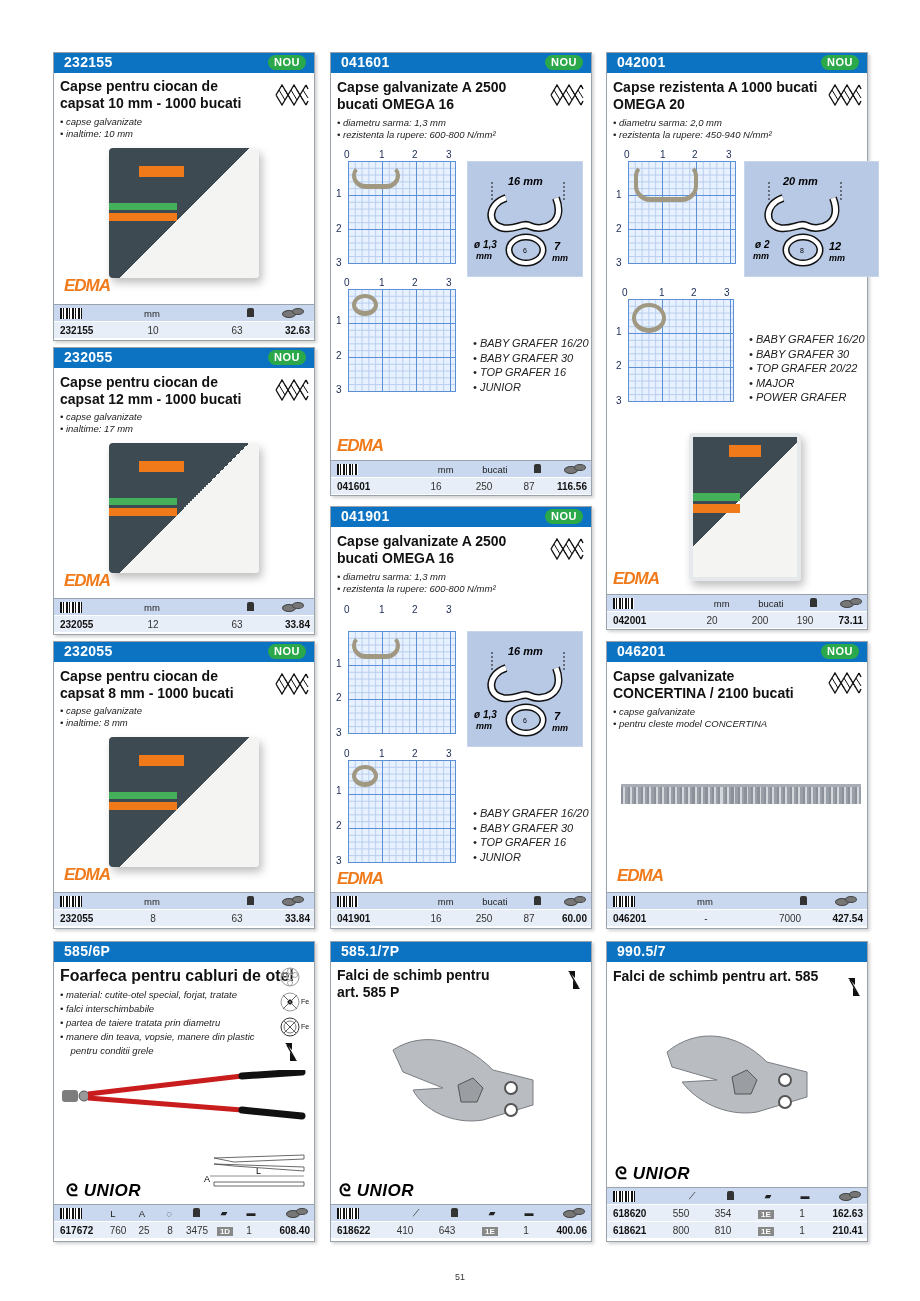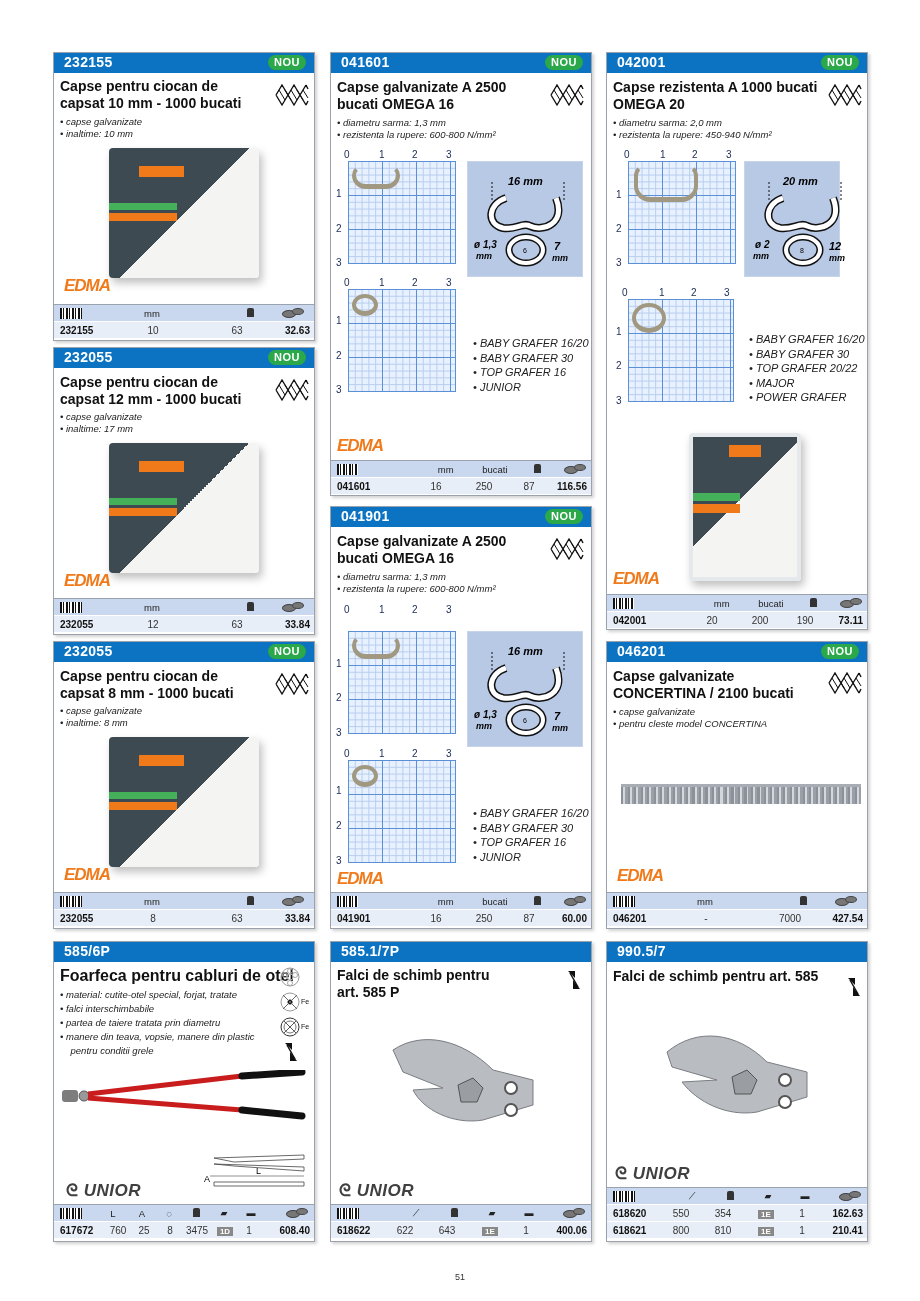--- a/index.html
+++ b/index.html
@@ -9,21 +9,21 @@
 .nou{position:absolute;right:8px;top:2px;background:#2aa84a;color:#fff;font-size:11px;font-weight:bold;border-radius:8px;padding:1px 6px;line-height:13px;letter-spacing:.5px}
 .title{position:absolute;left:6px;font-weight:bold;font-size:14px;line-height:17px;color:#111}
 .bul{position:absolute;left:6px;font-style:italic;font-size:9.5px;line-height:12px;color:#222}
 .fence{position:absolute;width:36px;height:28px}
 .grid{position:absolute;background-color:#e8f1ff;background-image:linear-gradient(#5b8fd6 1px,transparent 1px),linear-gradient(90deg,#5b8fd6 1px,transparent 1px),linear-gradient(#b7cdee 1px,transparent 1px),linear-gradient(90deg,#b7cdee 1px,transparent 1px);background-size:34px 34px,34px 34px,6.8px 6.8px,6.8px 6.8px;border-bottom:1px solid #5b8fd6;border-right:1px solid #5b8fd6}
 .ax{position:absolute;font-size:10px;color:#1a2a55}
 .diag{position:absolute;background:#b8c9e6;border:1px solid #c8d4ea}
 .models{position:absolute;font-style:italic;font-size:11px;line-height:14.5px;color:#222}
 .edma{position:absolute;font-weight:bold;font-style:italic;font-size:17px;color:#f07a1a;letter-spacing:-1px}
 .edma small{display:block;font-size:4px;color:#555;letter-spacing:.5px;font-style:normal;margin-top:-2px}
-.unior{position:absolute;font-weight:bold;font-style:italic;font-size:17px;color:#404040;letter-spacing:.5px}
+.unior{position:absolute;font-weight:bold;font-style:italic;font-size:17px;color:#000000;letter-spacing:.5px}
 .tbl{position:absolute;left:0;right:0}
 .th{height:17px;background:#c9d8ee;display:flex;align-items:center;font-size:9.5px;color:#222;border-top:1px solid #9aa3ad}
 .tr{height:17px;background:#e8eef7;display:flex;align-items:center;font-size:10px;color:#333;border-top:1px solid #fff}
 .c{text-align:center}
 .code{font-weight:bold;color:#111;padding-left:6px}
 .price{font-weight:bold;color:#111;text-align:right;padding-right:4px}
 .barcode{display:inline-block;width:22px;height:11px;background:repeating-linear-gradient(90deg,#111 0 2px,#fff 2px 3px,#111 3px 4px,#fff 4px 6px);margin-left:6px}
 .coins{display:inline-block;width:22px;height:10px;position:relative}
 .coins:before,.coins:after{content:"";position:absolute;border-radius:50%;background:#777;border:1px solid #444}
 .coins:before{width:12px;height:6px;left:0;top:3px}
@@ -325,21 +325,21 @@
   <div class="ax" style="left:17px;top:96px">0</div>
   <div class="ax" style="left:53px;top:96px">1</div>
   <div class="ax" style="left:85px;top:96px">2</div>
   <div class="ax" style="left:119px;top:96px">3</div>
   <div class="ax" style="left:9px;top:136px">1</div>
   <div class="ax" style="left:9px;top:170px">2</div>
   <div class="ax" style="left:9px;top:204px">3</div>
   <div class="grid" style="left:21px;top:108px;width:108px;height:103px">
       <div class="staple" style="left:6px;top:3px;width:64px;height:38px;border-top-color:transparent"></div>
     </div>
-  <div class="diag" style="left:137px;top:108px;width:96px;height:116px">
+  <div class="diag" style="left:137px;top:108px;width:135px;height:116px">
     <svg width="116" height="116" viewBox="0 0 116 116">
       <path d="M38 36 C20 42 18 62 35 66 C48 68 55 60 62 64 C75 70 98 62 88 36" stroke="#111" stroke-width="8" fill="none"></path>
       <path d="M38 36 C20 42 18 62 35 66 C48 68 55 60 62 64 C75 70 98 62 88 36" stroke="#fff" stroke-width="5" fill="none"></path>
       <ellipse cx="58" cy="88" rx="17" ry="13" stroke="#111" stroke-width="7" fill="none"></ellipse>
       <ellipse cx="58" cy="88" rx="17" ry="13" stroke="#fff" stroke-width="4" fill="none"></ellipse>
       <line x1="24" y1="20" x2="24" y2="40" stroke="#111" stroke-dasharray="2,2"></line>
       <line x1="96" y1="20" x2="96" y2="40" stroke="#111" stroke-dasharray="2,2"></line>
       <text x="38" y="23" font-size="11" font-style="italic" font-weight="bold" font-family="Liberation Sans, sans-serif">20 mm</text>
       <text x="10" y="86" font-size="10" font-style="italic" font-weight="bold" font-family="Liberation Sans, sans-serif">ø 2</text>
       <text x="8" y="97" font-size="9" font-style="italic" font-weight="bold" font-family="Liberation Sans, sans-serif">mm</text>
@@ -518,21 +518,21 @@
     <div class="th">
         <span class="barcode"></span>
         <span class="c" style="width:80px;padding-left:34px">⟋</span>
         <span class="c" style="width:30px"><span class="weight"></span></span>
         <span class="c" style="width:46px;font-size:9px">▰</span>
         <span class="c" style="width:28px;font-size:9px">▬</span>
         <span class="c" style="flex:1;text-align:right;padding-right:6px"><span class="coins"></span></span>
       </div>
     <div class="tr">
         <span class="code" style="width:54px">618622</span>
-        <span class="c" style="width:40px">622</span>
+        <span class="c" style="width:40px">410</span>
         <span class="c" style="width:44px">643</span>
         <span class="c" style="width:42px"><span class="box1e">1E</span></span>
         <span class="c" style="width:30px">1</span>
         <span class="price" style="flex:1">400.06</span>
       </div>
   </div>
 </div>
 
 <div class="card" style="left:606px;top:941px;width:262px;height:301px">
   <div class="hdr"><span>990.5/7</span></div>

